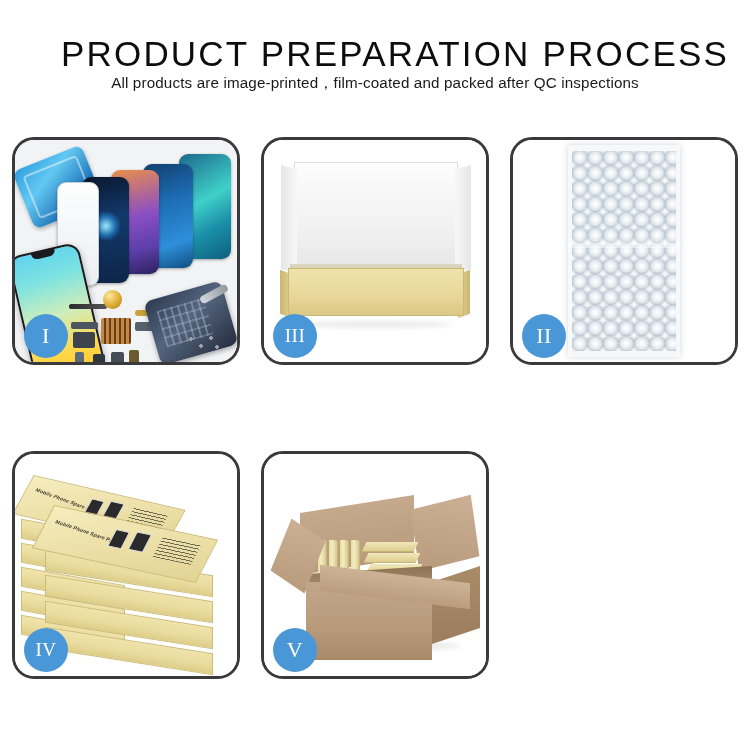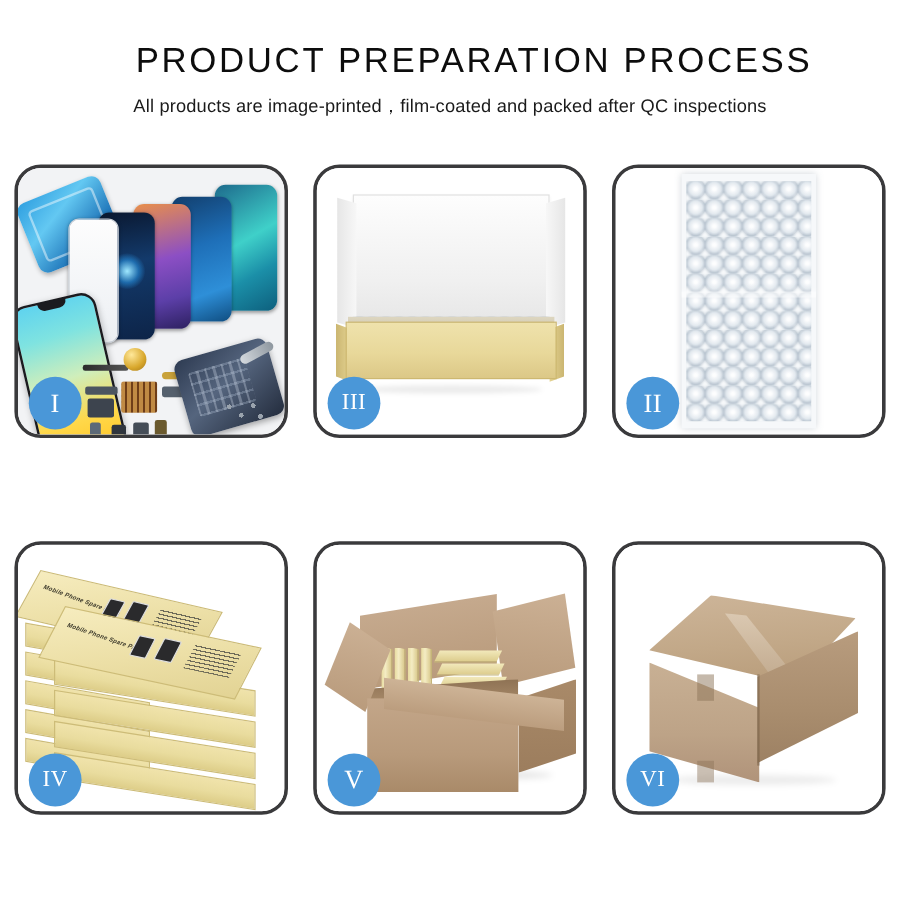--- a/index.html
+++ b/index.html
@@ -7,30 +7,29 @@
   body {
     background:#ffffff;
     font-family:"Liberation Sans", sans-serif;
     overflow:hidden;
     position:relative;
   }
 
   
   .header { text-align:center; padding-top:36px; }
   .title {
-    font-size:29px;
+    font-size:35px;
     font-weight:500;
     letter-spacing:2.2px;
     color:#0d0d0d;
     line-height:1.05;
     white-space:nowrap;
     padding-left:40px;
   }
   .subtitle {
-    margin-top:12px;
     font-size:15.2px;
     font-weight:400;
     color:#1a1a1a;
     letter-spacing:.15px;
     white-space:nowrap;
   }
 
   
   .grid {
     position:absolute;
@@ -501,27 +500,14 @@
 
       <div class="c5innerL"></div>
       <div class="c5flapLeft"></div>
       <div class="c5side"></div>
       <div class="c5front"></div>
       <div class="c5flapFront"></div>
     </div>
     <div class="badge">V</div>
   </div>
 
-  <div class="panel">
-    <div class="scene p6">
-      <div class="shadow6"></div>
-      <div class="c6top"></div>
-      <div class="c6tape"></div>
-      <div class="c6left"></div>
-      <div class="c6right"></div>
-      <div class="c6edge"></div>
-      <div class="c6seamA"></div>
-      <div class="c6seamB"></div>
-    </div>
-    <div class="badge small">VI</div>
-  </div>
 
 </div>
 
 </body></html>

